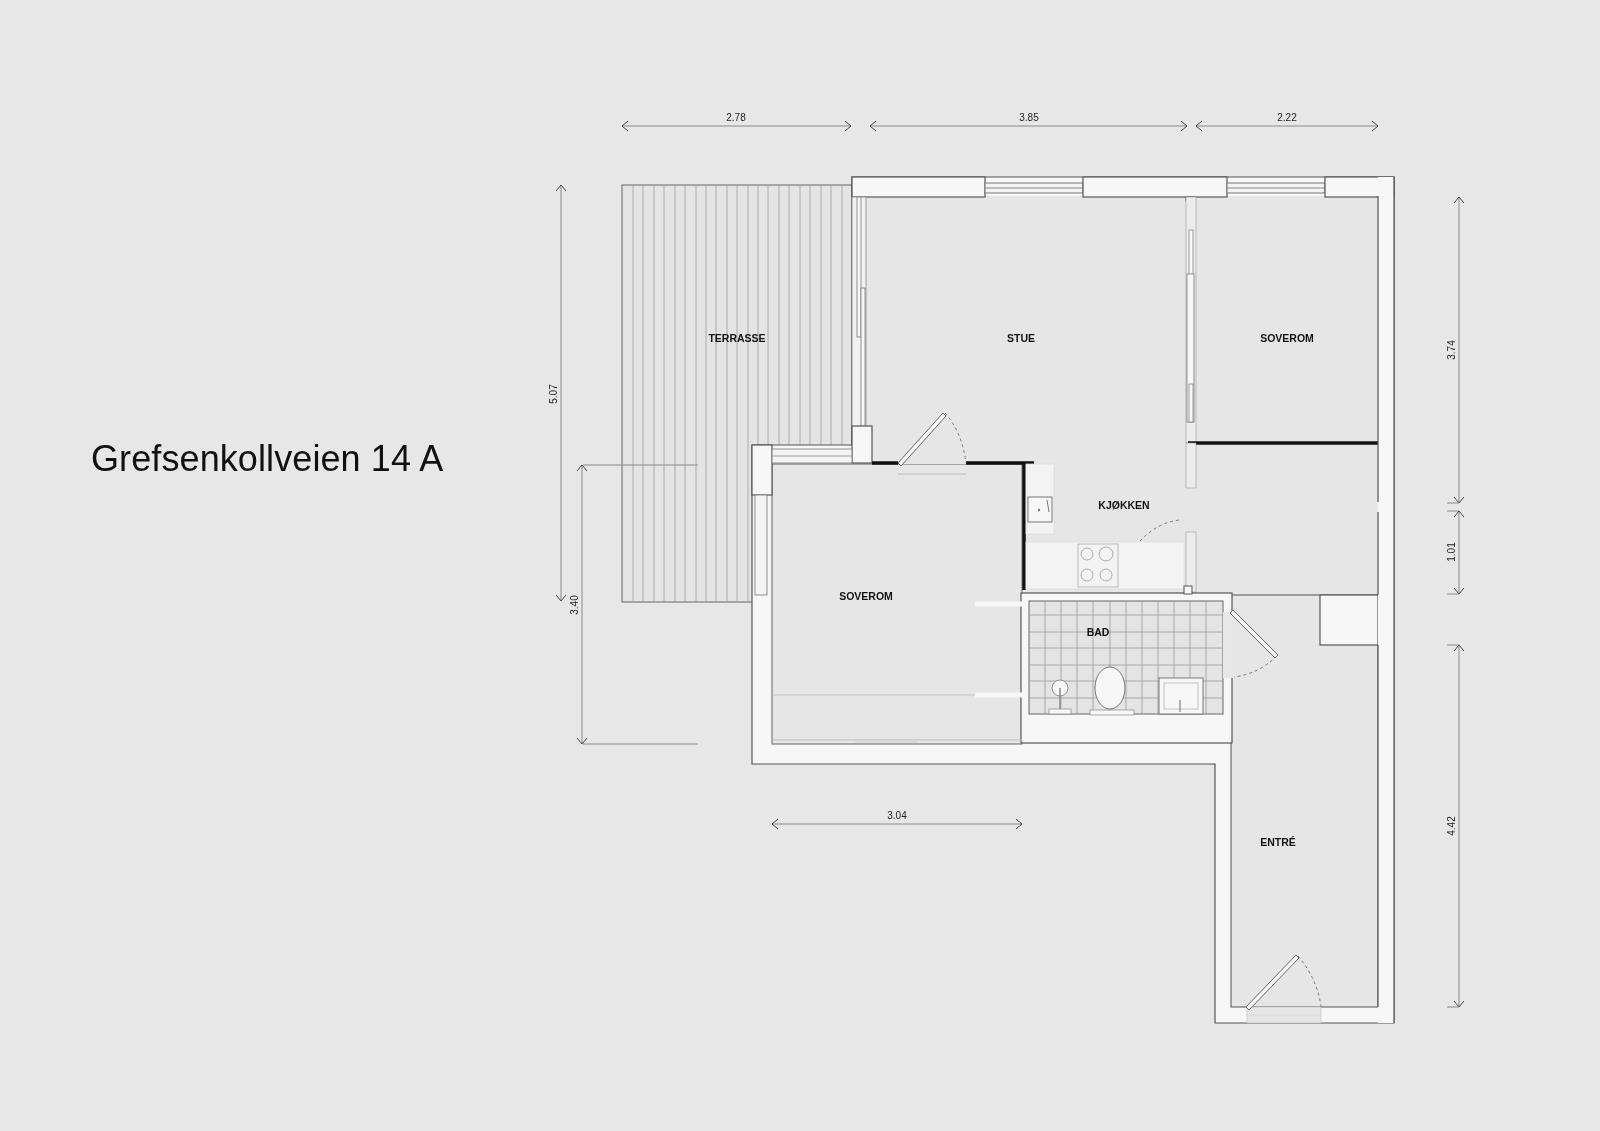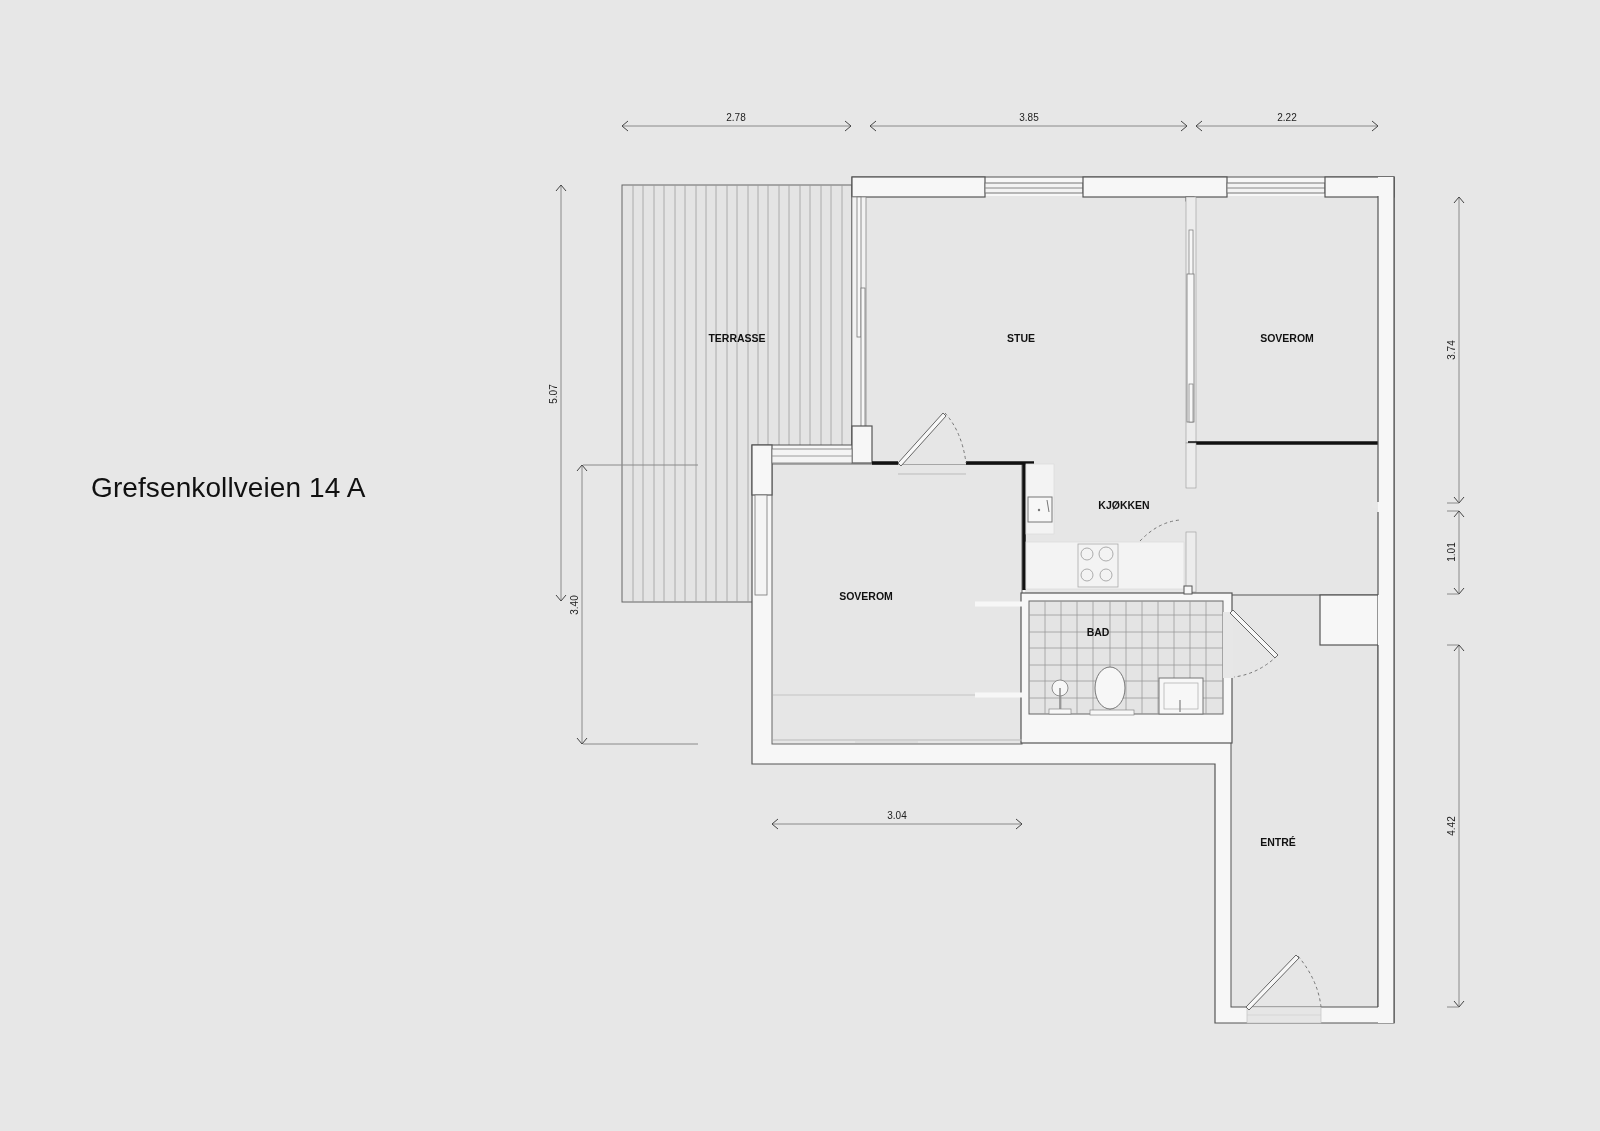--- a/index.html
+++ b/index.html
@@ -4,22 +4,22 @@
 <style>
   html, body { margin: 0; padding: 0; }
   body {
     width: 1600px; height: 1131px; overflow: hidden;
     background: #e7e7e7;
     font-family: "Liberation Sans", sans-serif;
     position: relative;
   }
   #plan { position: absolute; left: 0; top: 0; }
   .page-title {
-    position: absolute; left: 91px; top: 472px;
-    font-size: 28px; color: #111; letter-spacing: 0.1px;
+    position: absolute; left: 91px; top: 438px;
+    font-size: 36px; color: #111; letter-spacing: 0.1px;
     font-family: "Liberation Sans", sans-serif;
   }
   .room-label {
     font-family: "Liberation Sans", sans-serif;
     font-size: 10.5px; font-weight: bold; fill: #111;
   }
   .dim-label {
     font-family: "Liberation Sans", sans-serif;
     font-size: 10px; fill: #222;
   }

